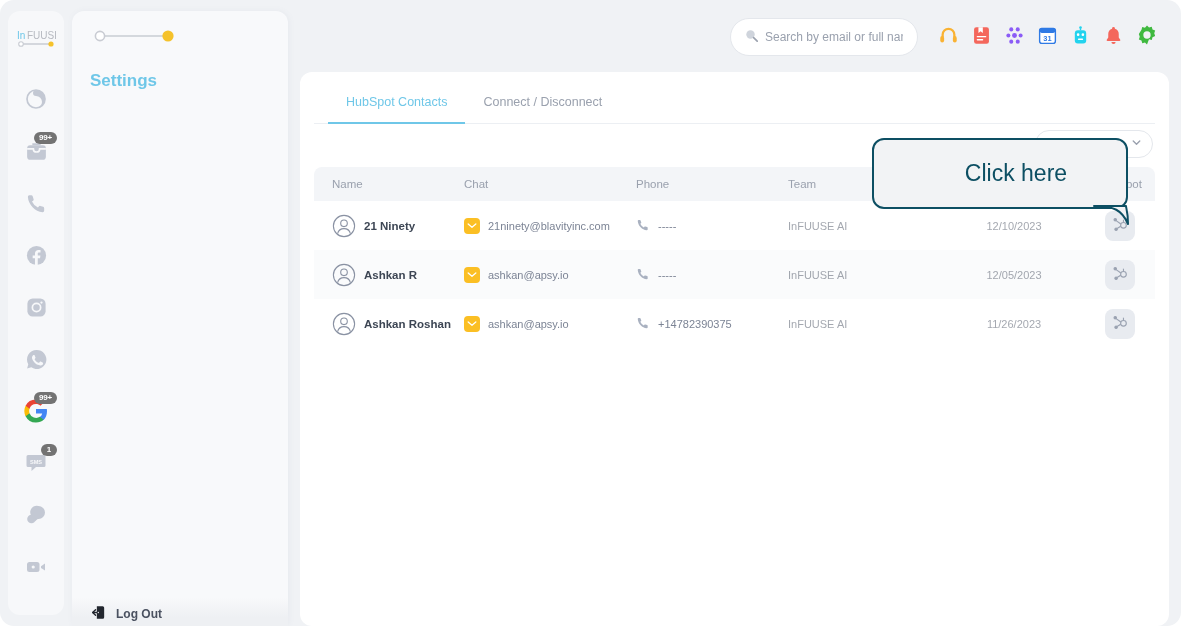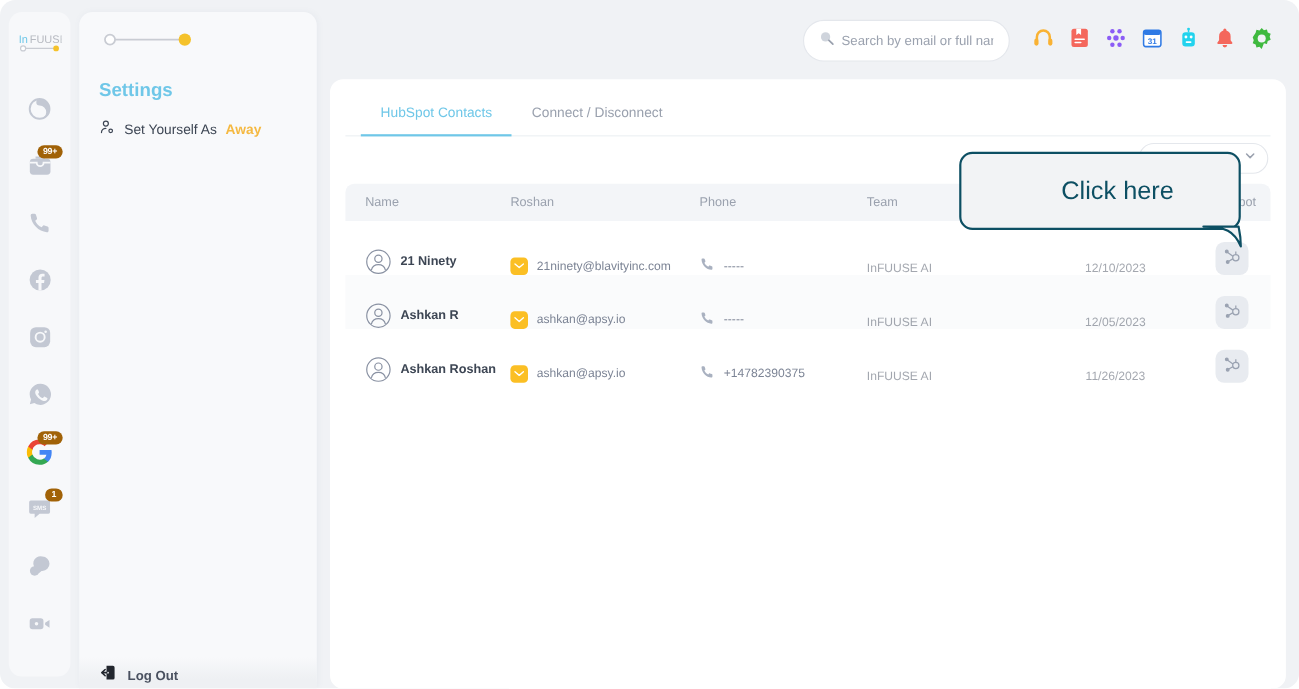--- a/index.html
+++ b/index.html
@@ -24,21 +24,21 @@
     background: #f7f8fa;
     border-radius: 12px;
     display: flex; flex-direction: column; align-items: center;
     padding-top: 16px;
   }
   #rail-logo { width: 42px; height: 22px; display:flex; align-items:center; justify-content:center; }
   .rail-items { margin-top: 36px; display:flex; flex-direction:column; align-items:center; gap: 20px; width:100%; }
   .rail-item { position: relative; width: 34px; height: 32px; display:flex; align-items:center; justify-content:center; cursor: pointer; }
   .rail-badge {
     position:absolute; top:-5px; right:-4px;
-    background:#a16207; color:#fff;
+    background:#737373; color:#fff;
     font-size:8px; font-weight:bold;
     border-radius:9px; padding:2px 5px;
     line-height:1; letter-spacing:-0.2px;
   }
   .rail-badge.one { padding:2px 6px; }
 
   
   #settings-panel {
     position: absolute; left: 72px; top: 11px;
     width: 216px; height: 620px;
@@ -151,21 +151,21 @@
   }
   .t-head {
     display: flex; align-items: center;
     background: #f3f5f8;
     border-radius: 8px 8px 0 0;
     height: 34px;
     padding: 0 4px;
   }
   .t-head .cell { font-size: 11.5px; color: #9aa1ae; }
   .t-row {
-    display: flex; align-items: flex-end;
+    display: flex; align-items: center;
     height: 49px;
     padding: 0 4px;
     background: #ffffff;
     cursor: pointer;
   }
   .t-row.alt { background: #fafbfc; }
   .t-row .cell { font-size: 11px; color: #48506080; }
   .c-name   { width: 146px; padding-left: 14px; display:flex; align-items:center; gap:8px; }
   .c-email  { width: 172px; display:flex; align-items:center; gap:8px; }
   .c-phone  { width: 152px; display:flex; align-items:center; gap:8px; }
@@ -330,31 +330,20 @@
         <svg width="84" height="14" viewBox="0 0 84 14">
           <line x1="8" y1="7" x2="76" y2="7" stroke="#c9ccd3" stroke-width="1.6"></line>
           <circle cx="8" cy="7" r="4.6" fill="#ffffff" stroke="#c9ccd3" stroke-width="1.6"></circle>
           <circle cx="76" cy="7" r="5.6" fill="#f5c22b"></circle>
         </svg>
       </div>
     </div>
 
     <div id="settings-title">Settings</div>
 
-    <div id="away-row">
-      <span>
-        <svg width="15" height="15" viewBox="0 0 24 24" fill="none" stroke="#3d4654" stroke-width="1.8" stroke-linecap="round">
-          <circle cx="10" cy="7" r="3.6"></circle>
-          <path d="M3.6 20c0-3.6 2.9-6 6.4-6"></path>
-          <circle cx="17" cy="17.5" r="2.6"></circle>
-        </svg>
-      </span>
-      <span class="label">Set Yourself As</span>
-      <span class="away-val">Away</span>
-    </div>
 
 
     <div id="logout-row">
       <span>
         <svg width="17" height="15" viewBox="0 0 20 18">
           <path d="M8 1.5h7a1.8 1.8 0 0 1 1.8 1.8v11.4A1.8 1.8 0 0 1 15 16.5H8z" fill="#22262e"></path>
           <circle cx="9.6" cy="9" r="1" fill="#f2f3f5"></circle>
           <path d="M6.5 5.6L3 9l3.5 3.4" fill="none" stroke="#22262e" stroke-width="1.7" stroke-linecap="round" stroke-linejoin="round"></path>
           <line x1="3.2" y1="9" x2="8" y2="9" stroke="#22262e" stroke-width="1.7" stroke-linecap="round"></line>
         </svg>
@@ -464,21 +453,21 @@
         <svg width="13" height="13" viewBox="0 0 16 16" fill="none" stroke="#9aa1ae" stroke-width="1.7" stroke-linecap="round" stroke-linejoin="round">
           <path d="M4 6.2l4 4 4-4"></path>
         </svg>
       </span>
     </div>
 
     <div id="contacts-table">
 
       <div class="t-head">
         <div class="cell c-name">Name</div>
-        <div class="cell c-email">Roshan</div>
+        <div class="cell c-email">Chat</div>
         <div class="cell c-phone">Phone</div>
         <div class="cell c-team">Team</div>
         <div class="cell c-date">Created Date</div>
         <div class="cell c-hub">HubSpot</div>
       </div>
 
       <div class="t-row">
         <div class="cell c-name">
           <span class="avatar">
             <svg width="24" height="24" viewBox="0 0 24 24">

